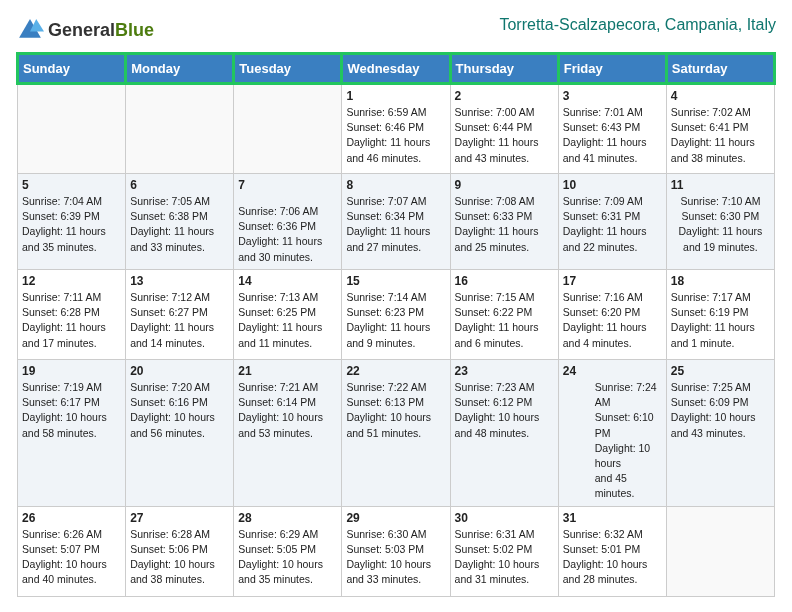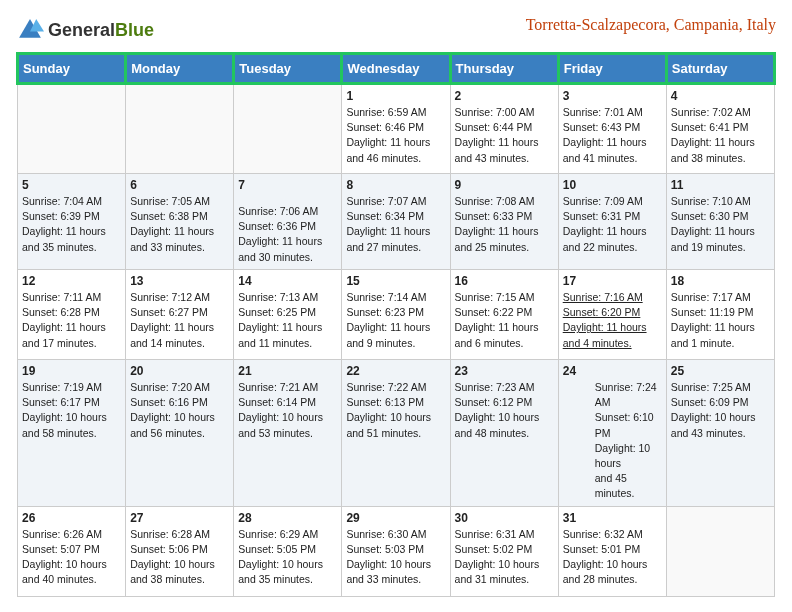--- a/index.html
+++ b/index.html
@@ -39,22 +39,21 @@
     .title-block {
       text-align: right;
     }
     .month-title {
       font-size: 36px;
       font-weight: bold;
       color: #222;
     }
     .location-title {
       font-size: 16px;
-      color: #c2410c;
-      font-family: Liberation Serif, serif;
+      color: #0f766e;
     }
     table {
       width: 100%;
       border-collapse: collapse;
       table-layout: fixed;
     }
     thead tr th {
       background-color: #3a7fc1;
       color: #fff;
       font-size: 13px;
@@ -191,21 +190,21 @@
         </td>
         <td>
           <span class="day-number">10</span>
           <div class="day-info" style="white-space: pre-line;">Sunrise: 7:09 AM
 Sunset: 6:31 PM
 Daylight: 11 hours
 and 22 minutes.</div>
         </td>
         <td>
           <span class="day-number">11</span>
-          <div class="day-info" style="white-space: pre-line;">Sunrise: 7:10 AM
+          <div class="day-info" style="white-space: pre-line; text-align: center;">Sunrise: 7:10 AM
 Sunset: 6:30 PM
 Daylight: 11 hours
 and 19 minutes.</div>
         </td>
       </tr>
       <tr>
         <td>
           <span class="day-number">12</span>
           <div class="day-info" style="white-space: pre-line;">Sunrise: 7:11 AM
 Sunset: 6:28 PM
@@ -235,29 +234,29 @@
         </td>
         <td>
           <span class="day-number">16</span>
           <div class="day-info" style="white-space: pre-line;">Sunrise: 7:15 AM
 Sunset: 6:22 PM
 Daylight: 11 hours
 and 6 minutes.</div>
         </td>
         <td>
           <span class="day-number">17</span>
-          <div class="day-info" style="white-space: pre-line; text-decoration: underline;">Sunrise: 7:16 AM
+          <div class="day-info" style="white-space: pre-line;">Sunrise: 7:16 AM
 Sunset: 6:20 PM
 Daylight: 11 hours
 and 4 minutes.</div>
         </td>
         <td>
           <span class="day-number">18</span>
           <div class="day-info" style="white-space: pre-line;">Sunrise: 7:17 AM
-Sunset: 11:19 PM
+Sunset: 6:19 PM
 Daylight: 11 hours
 and 1 minute.</div>
         </td>
       </tr>
       <tr>
         <td>
           <span class="day-number">19</span>
           <div class="day-info" style="white-space: pre-line;">Sunrise: 7:19 AM
 Sunset: 6:17 PM
 Daylight: 10 hours

